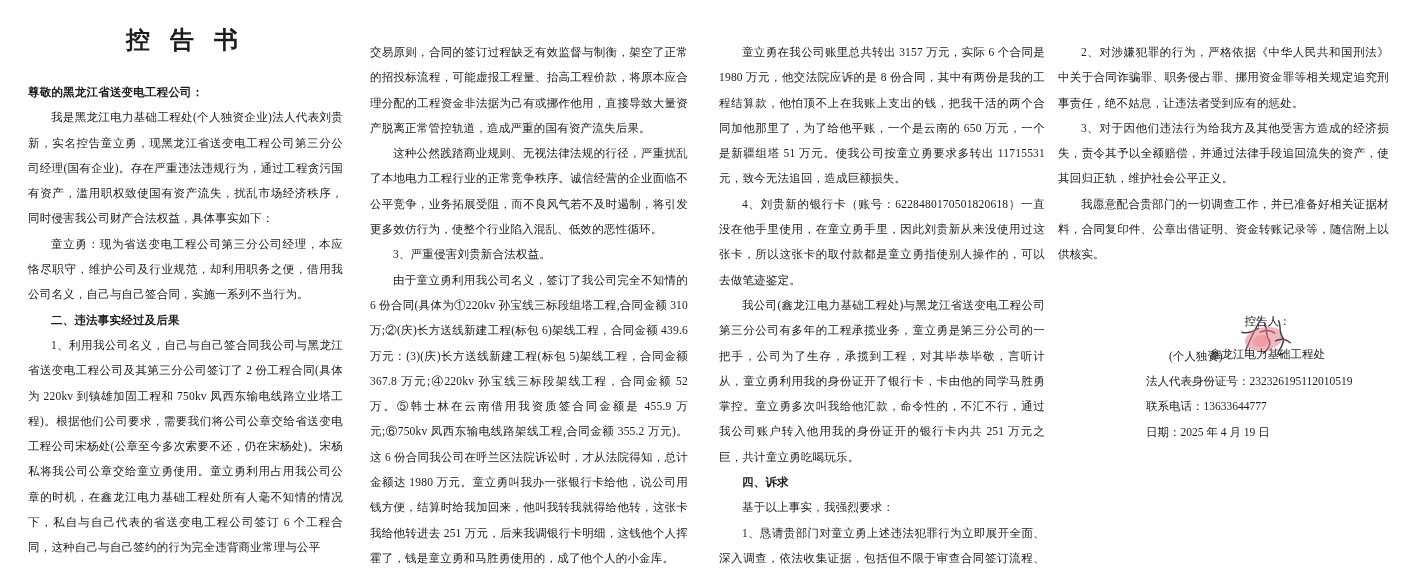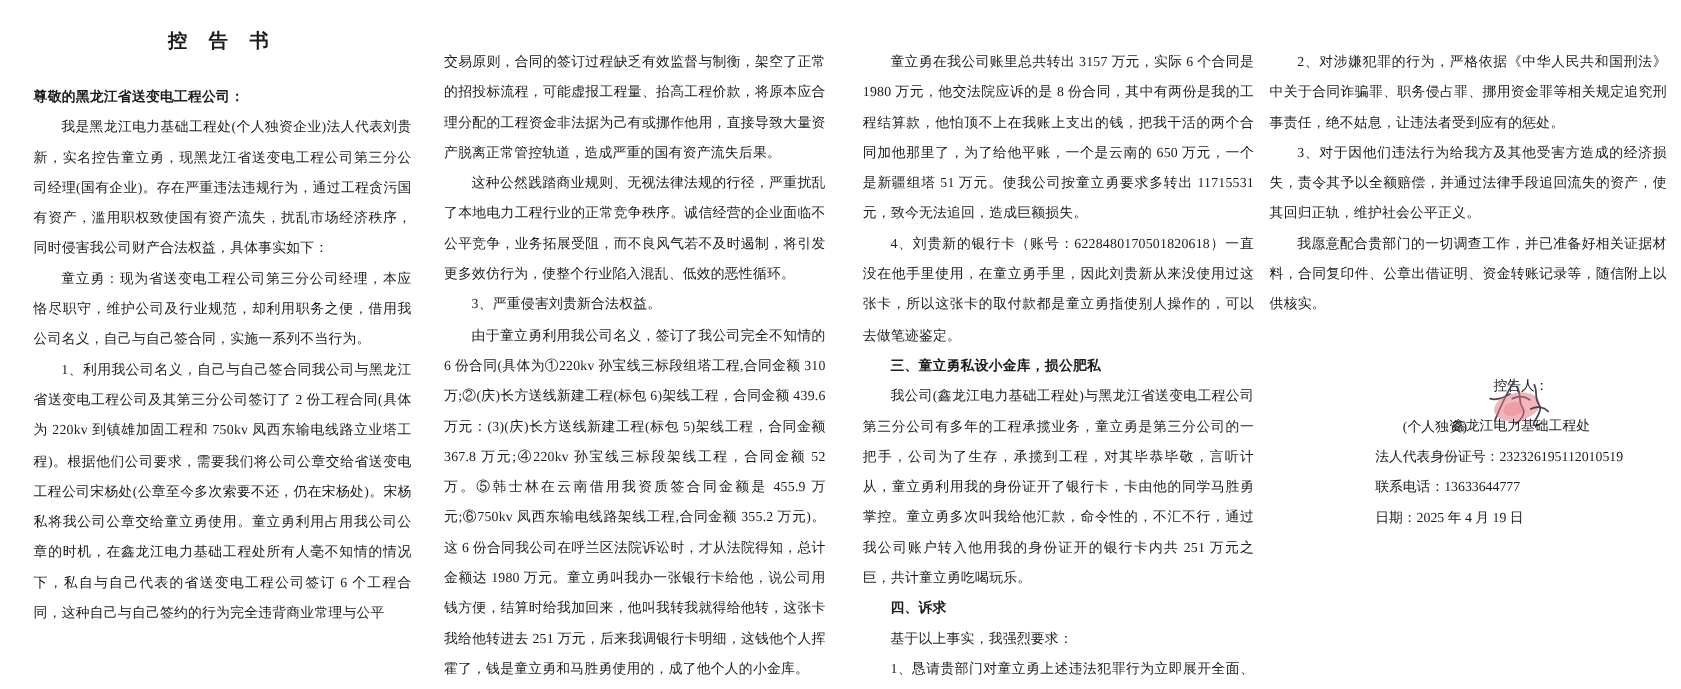--- a/index.html
+++ b/index.html
@@ -9,21 +9,21 @@
     font-family:"Liberation Serif","DejaVu Serif",serif;
   }
   .column { position:absolute; top:0; height:574px; }
   .col1 { left:28px;  width:315px; }
   .col2 { left:370px; width:318px; }
   .col3 { left:719px; width:326px; }
   .col4 { left:1058px; width:331px; }
 
   .title {
     margin:24px 0 0 0; text-align:center;
-    font-size:16px; font-weight:bold; letter-spacing:7px;
+    font-size:24px; font-weight:bold; letter-spacing:7px;
   }
   .col1 .paras { margin-top:24px; }
   .col2 .paras, .col3 .paras, .col4 .paras { margin-top:40px; }
 
   p.para {
     margin:0; font-size:11.5px; line-height:25.3px;
     text-align:justify; letter-spacing:0.2px;
   }
   p.para.indent { text-indent:2em; }
   p.para.bold   { font-weight:bold; }
@@ -39,38 +39,38 @@
 <body>
 
 <div class="page">
 
   <div class="column col1">
     <h1 class="title">控 告 书</h1>
     <div class="paras">
         <p class="para bold">尊敬的黑龙江省送变电工程公司：</p>
         <p class="para indent">我是黑龙江电力基础工程处(个人独资企业)法人代表刘贵新，实名控告童立勇，现黑龙江省送变电工程公司第三分公司经理(国有企业)。存在严重违法违规行为，通过工程贪污国有资产，滥用职权致使国有资产流失，扰乱市场经济秩序，同时侵害我公司财产合法权益，具体事实如下：</p>
         <p class="para indent">童立勇：现为省送变电工程公司第三分公司经理，本应恪尽职守，维护公司及行业规范，却利用职务之便，借用我公司名义，自己与自己签合同，实施一系列不当行为。</p>
+        <p class="para indent bold">二、违法事实经过及后果</p>
         <p class="para indent">1、利用我公司名义，自己与自己签合同我公司与黑龙江省送变电工程公司及其第三分公司签订了 2 份工程合同(具体为 220kv 到镇雄加固工程和 750kv 凤西东输电线路立业塔工程)。根据他们公司要求，需要我们将公司公章交给省送变电工程公司宋杨处(公章至今多次索要不还，仍在宋杨处)。宋杨私将我公司公章交给童立勇使用。童立勇利用占用我公司公章的时机，在鑫龙江电力基础工程处所有人毫不知情的情况下，私自与自己代表的省送变电工程公司签订 6 个工程合同，这种自己与自己签约的行为完全违背商业常理与公平</p>
       </div>
   </div>
 
   <div class="column col2">
     <div class="paras">
         <p class="para">交易原则，合同的签订过程缺乏有效监督与制衡，架空了正常的招投标流程，可能虚报工程量、抬高工程价款，将原本应合理分配的工程资金非法据为己有或挪作他用，直接导致大量资产脱离正常管控轨道，造成严重的国有资产流失后果。</p>
         <p class="para indent">这种公然践踏商业规则、无视法律法规的行径，严重扰乱了本地电力工程行业的正常竞争秩序。诚信经营的企业面临不公平竞争，业务拓展受阻，而不良风气若不及时遏制，将引发更多效仿行为，使整个行业陷入混乱、低效的恶性循环。</p>
         <p class="para indent">3、严重侵害刘贵新合法权益。</p>
         <p class="para indent">由于童立勇利用我公司名义，签订了我公司完全不知情的 6 份合同(具体为①220kv 孙宝线三标段组塔工程,合同金额 310 万;②(庆)长方送线新建工程(标包 6)架线工程，合同金额 439.6 万元：(3)(庆)长方送线新建工程(标包 5)架线工程，合同金额 367.8 万元;④220kv 孙宝线三标段架线工程，合同金额 52 万。⑤韩士林在云南借用我资质签合同金额是 455.9 万元;⑥750kv 凤西东输电线路架线工程,合同金额 355.2 万元)。这 6 份合同我公司在呼兰区法院诉讼时，才从法院得知，总计金额达 1980 万元。童立勇叫我办一张银行卡给他，说公司用钱方便，结算时给我加回来，他叫我转我就得给他转，这张卡我给他转进去 251 万元，后来我调银行卡明细，这钱他个人挥霍了，钱是童立勇和马胜勇使用的，成了他个人的小金库。</p>
       </div>
   </div>
 
   <div class="column col3">
     <div class="paras">
         <p class="para indent">童立勇在我公司账里总共转出 3157 万元，实际 6 个合同是 1980 万元，他交法院应诉的是 8 份合同，其中有两份是我的工程结算款，他怕顶不上在我账上支出的钱，把我干活的两个合同加他那里了，为了给他平账，一个是云南的 650 万元，一个是新疆组塔 51 万元。使我公司按童立勇要求多转出 11715531 元，致今无法追回，造成巨额损失。</p>
         <p class="para indent">4、刘贵新的银行卡（账号：6228480170501820618）一直没在他手里使用，在童立勇手里，因此刘贵新从来没使用过这张卡，所以这张卡的取付款都是童立勇指使别人操作的，可以去做笔迹鉴定。</p>
-        <p class="para indent bold">三、童立勇私设小金库，损公肥私</p>
         <p class="para indent">我公司(鑫龙江电力基础工程处)与黑龙江省送变电工程公司第三分公司有多年的工程承揽业务，童立勇是第三分公司的一把手，公司为了生存，承揽到工程，对其毕恭毕敬，言听计从，童立勇利用我的身份证开了银行卡，卡由他的同学马胜勇掌控。童立勇多次叫我给他汇款，命令性的，不汇不行，通过我公司账户转入他用我的身份证开的银行卡内共 251 万元之巨，共计童立勇吃喝玩乐。</p>
         <p class="para indent bold">四、诉求</p>
         <p class="para indent">基于以上事实，我强烈要求：</p>
         <p class="para indent">1、恳请贵部门对童立勇上述违法犯罪行为立即展开全面、深入调查，依法收集证据，包括但不限于审查合同签订流程、资金流向、相关人员沟通记录等，还原事件真相。</p>
       </div>
   </div>
 
   <div class="column col4">
     <div class="paras">
         <p class="para indent">2、对涉嫌犯罪的行为，严格依据《中华人民共和国刑法》中关于合同诈骗罪、职务侵占罪、挪用资金罪等相关规定追究刑事责任，绝不姑息，让违法者受到应有的惩处。</p>

